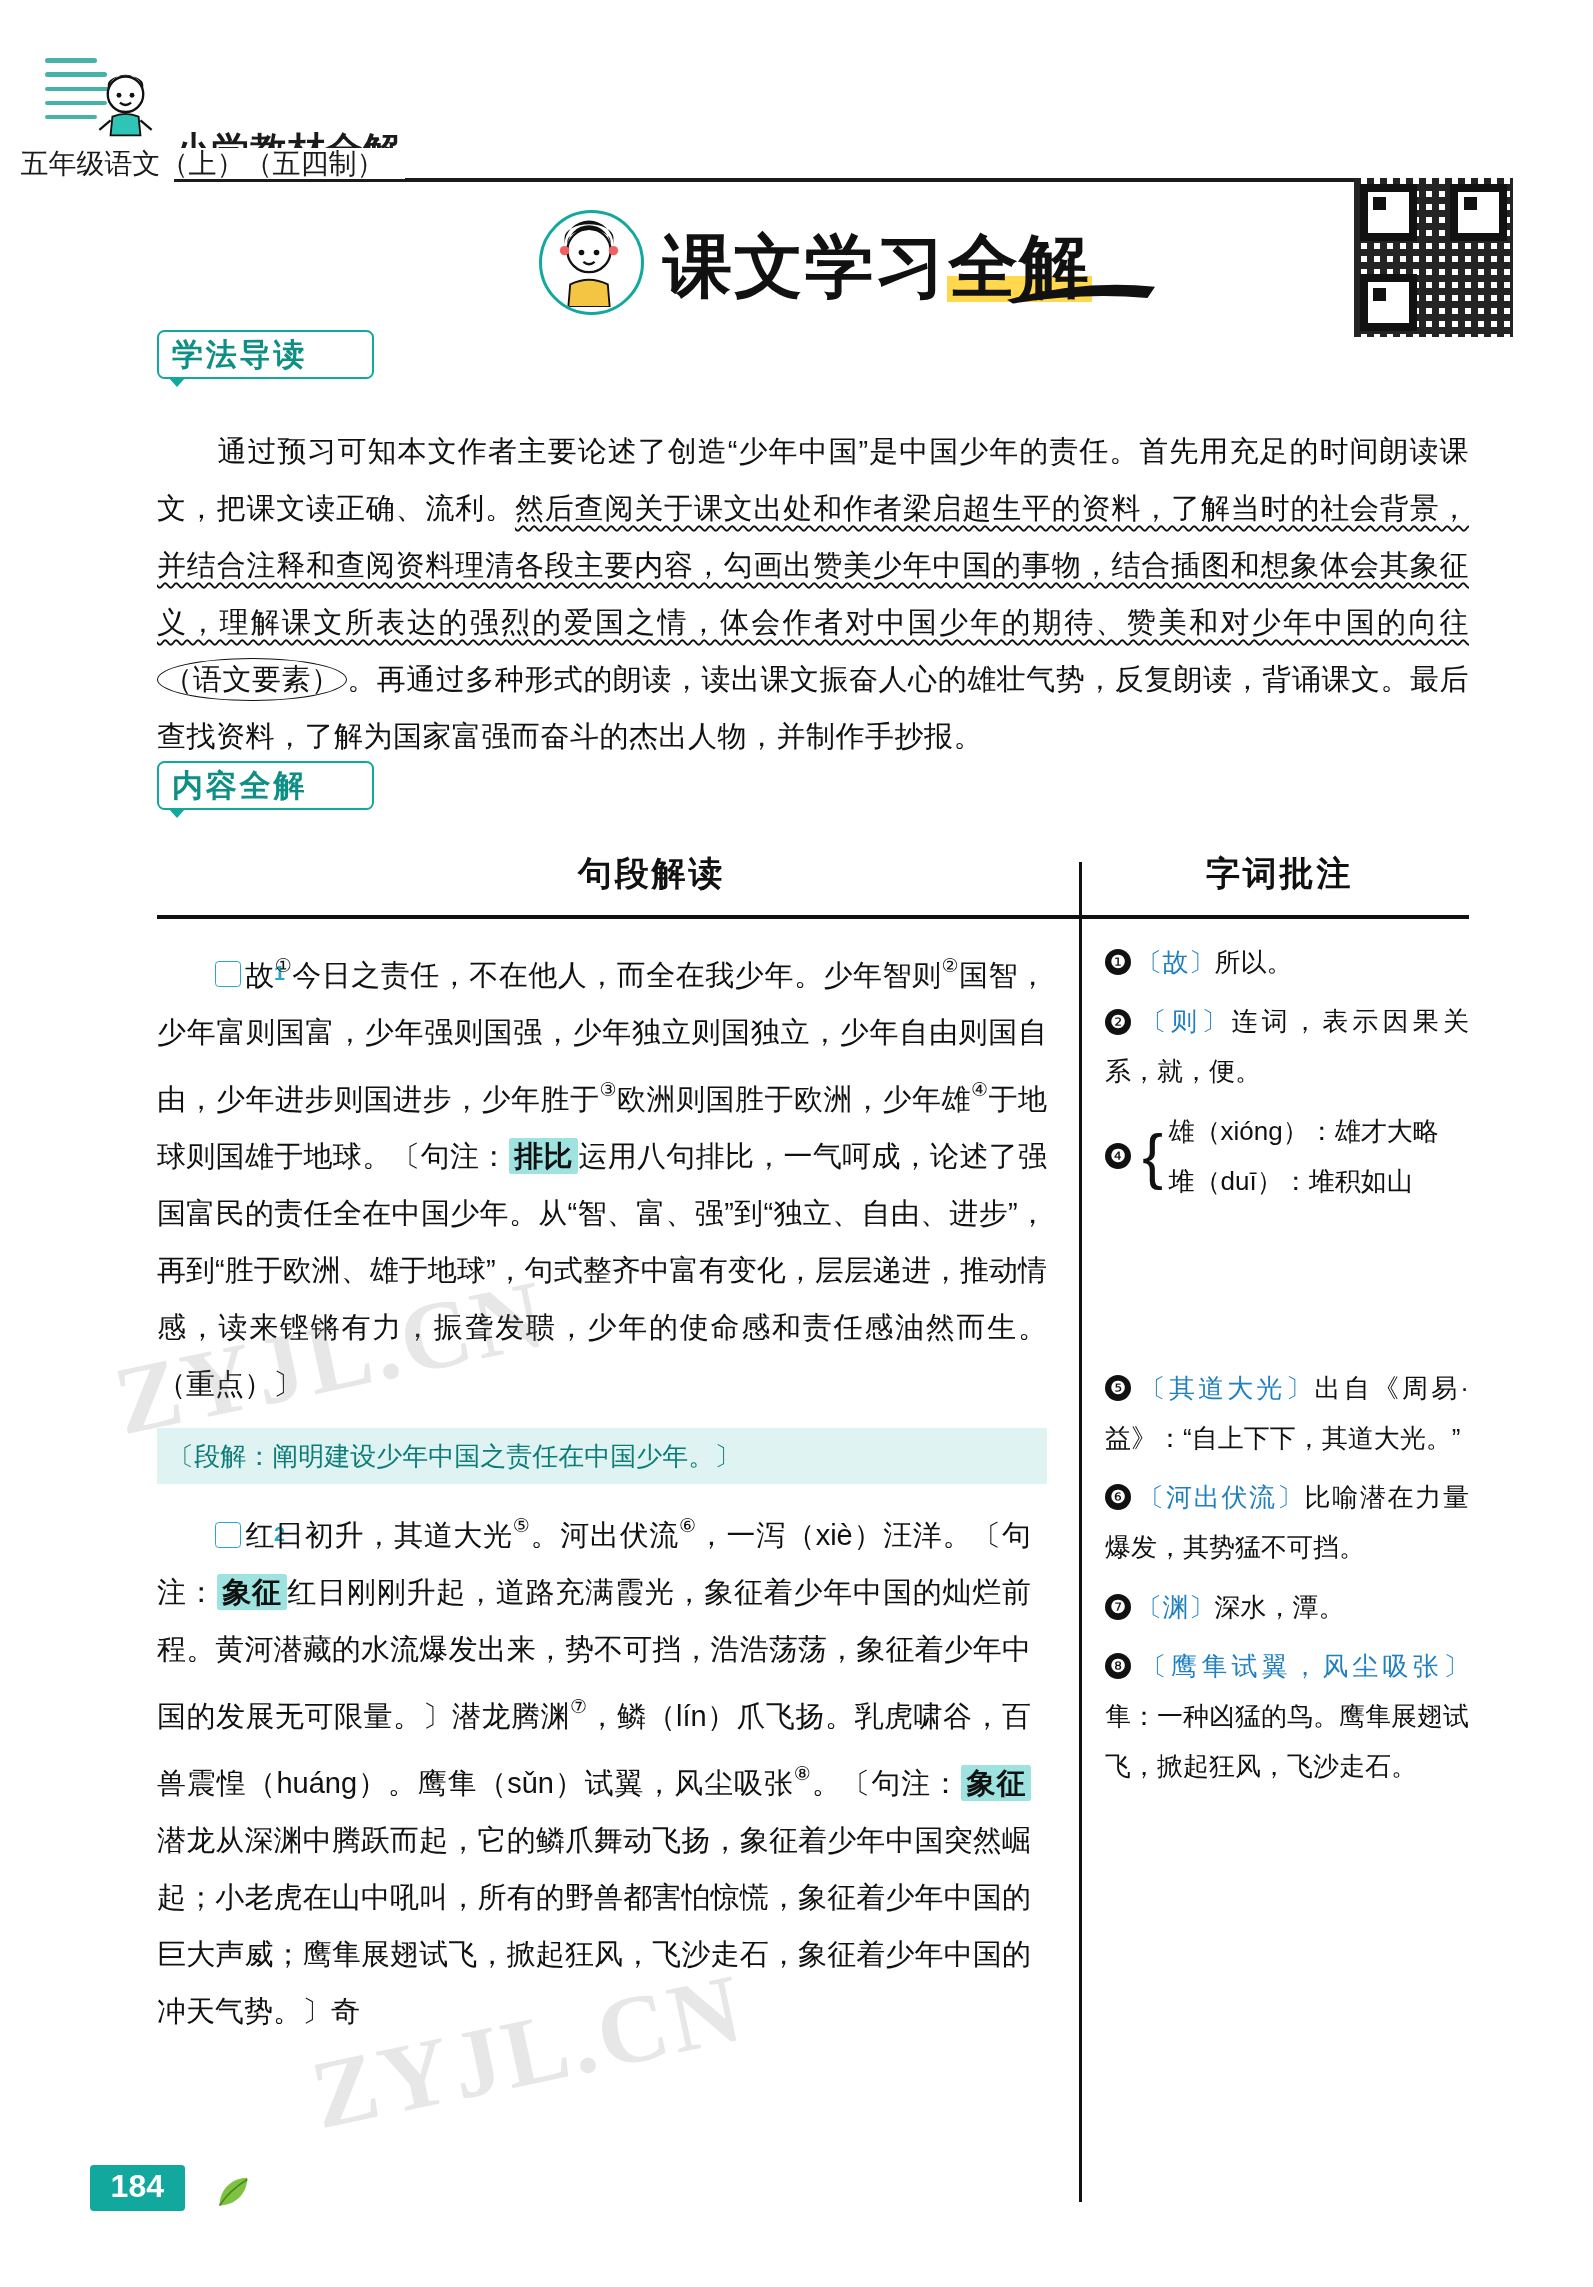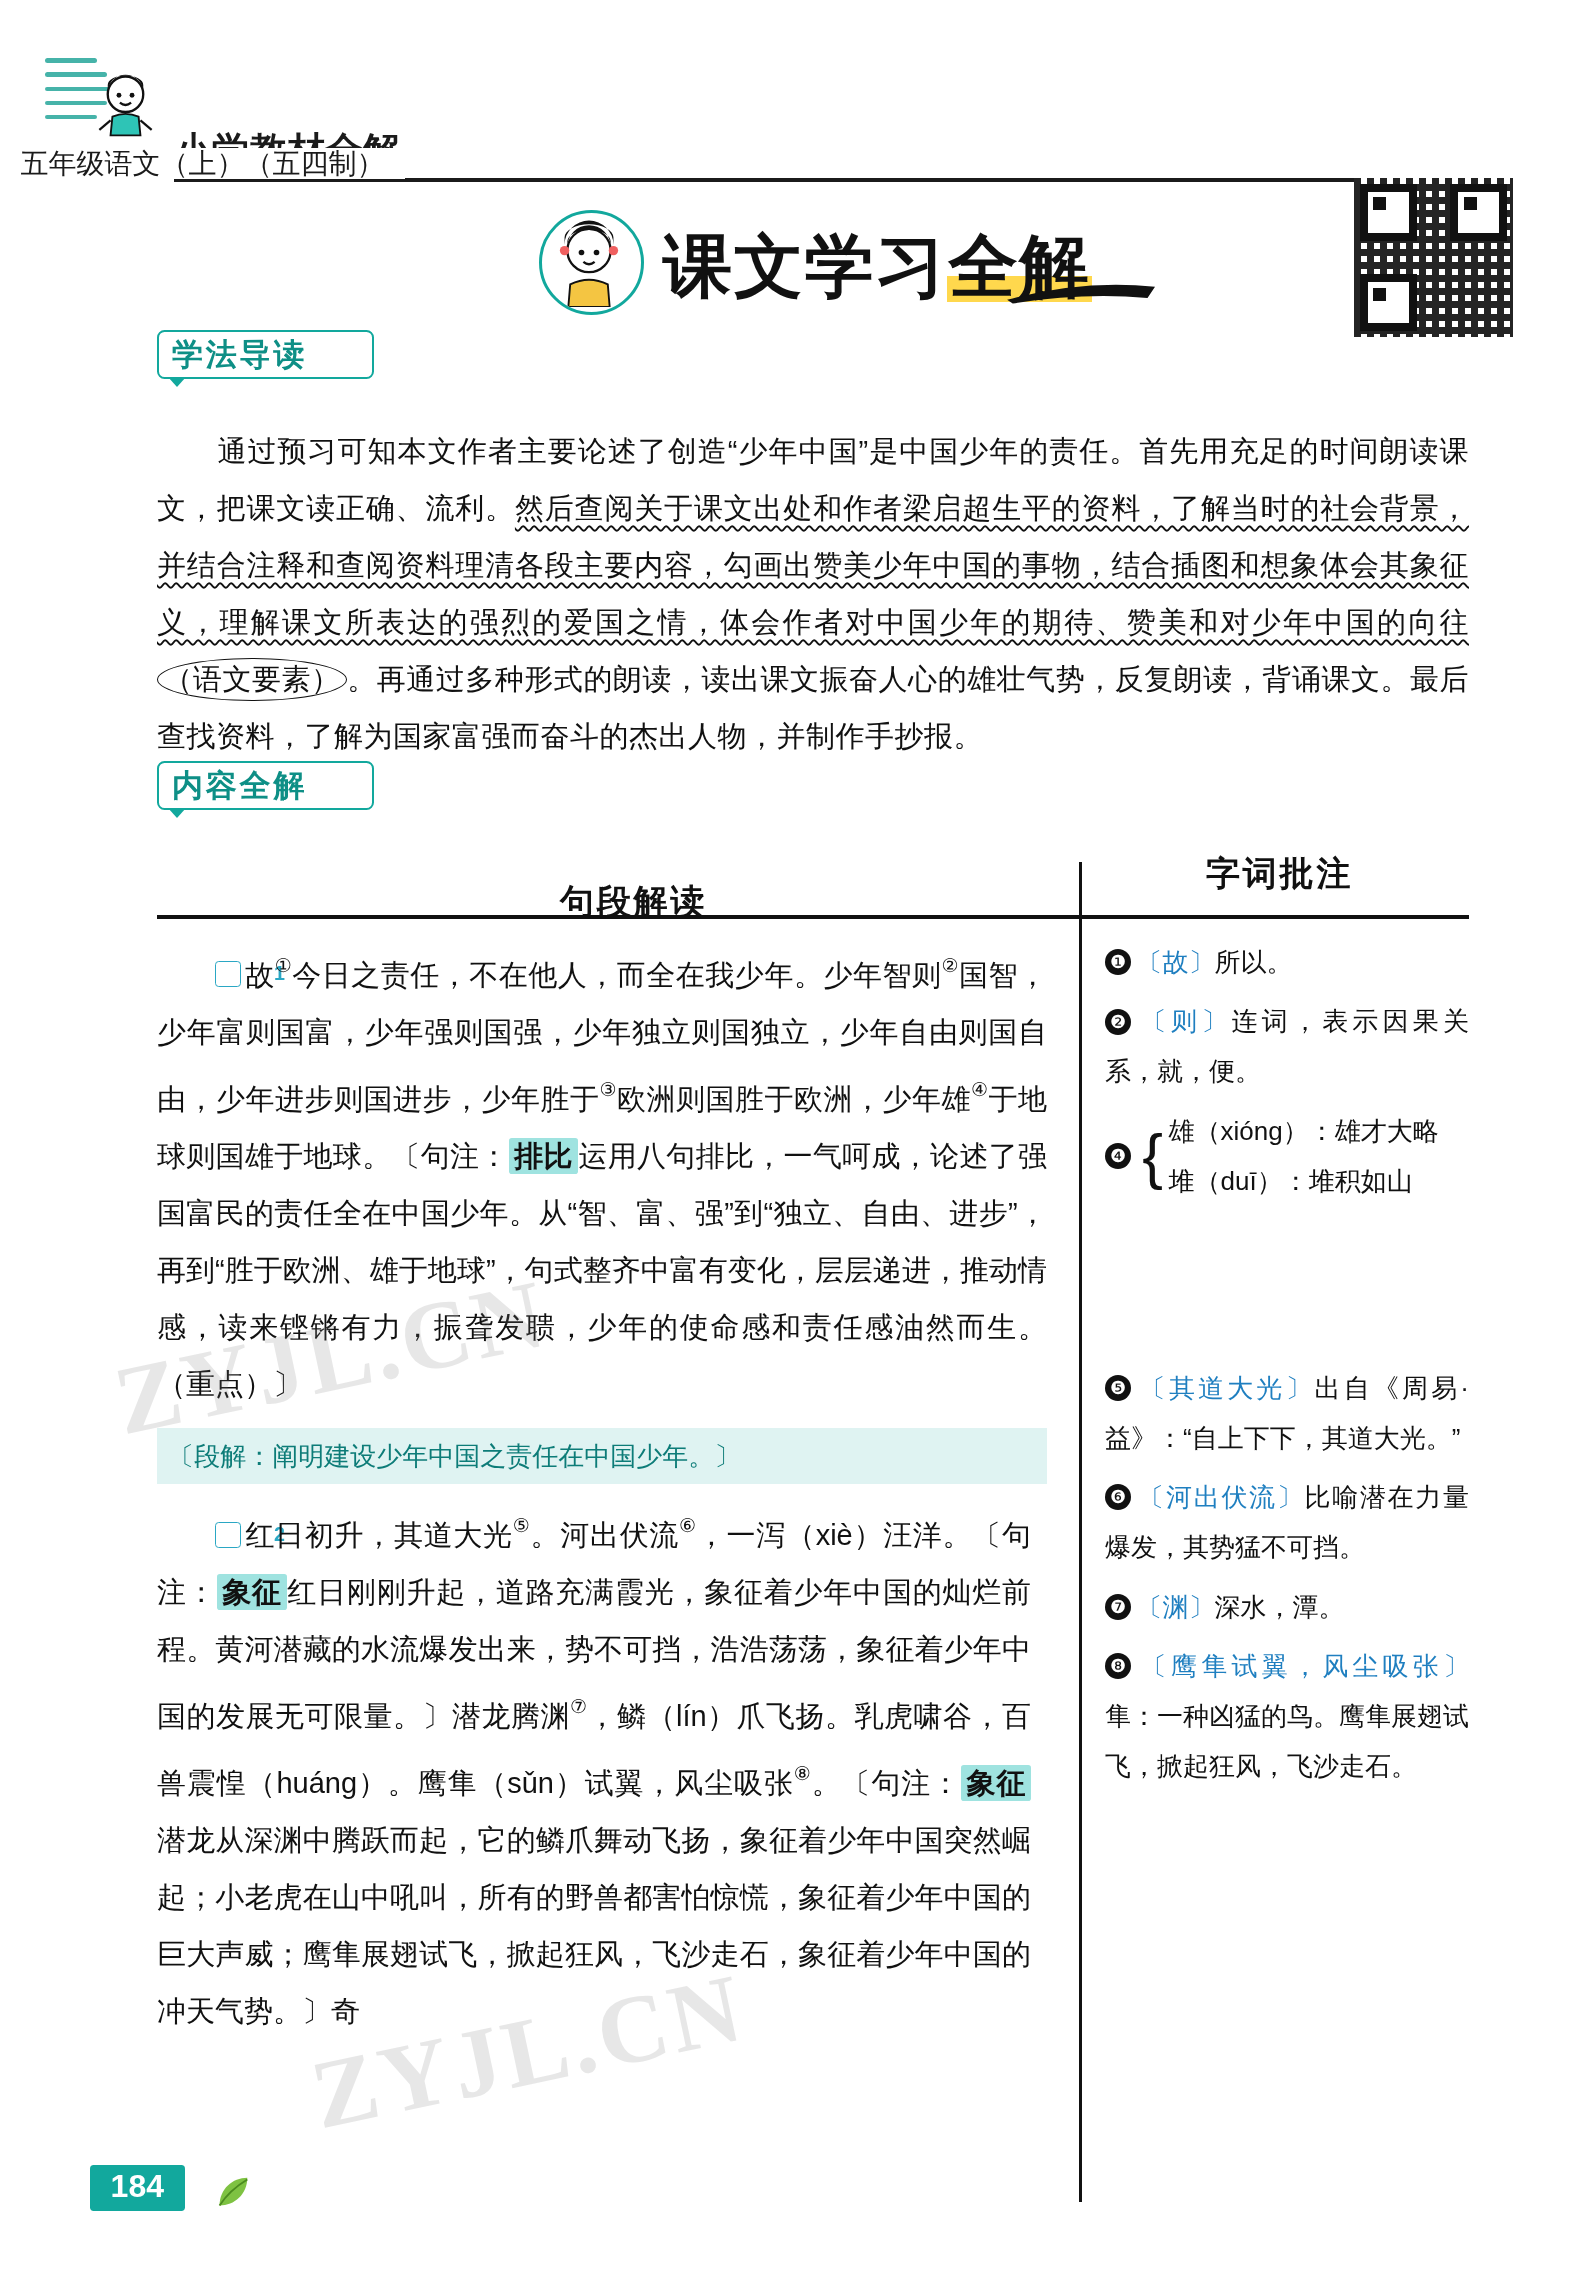--- a/index.html
+++ b/index.html
@@ -225,21 +225,21 @@
     height: 71px;
   }
   .tbl-head .h1, .tbl-head .h2 {
     position: absolute;
     top: 0;
     font-size: 34px;
     font-weight: bold;
     color: #111;
     letter-spacing: 2.8px;
   }
-  .tbl-head .h1 { left: 403px; margin-top: 28px; }
+  .tbl-head .h1 { left: 421px; }
   .tbl-head .h2 { left: 1049px; }
   .tbl-hline {
     position: absolute;
     top: 64px;
     left: 0;
     width: 1312px;
     height: 3.7px;
     background: #111;
   }
   .tbl-vline {

